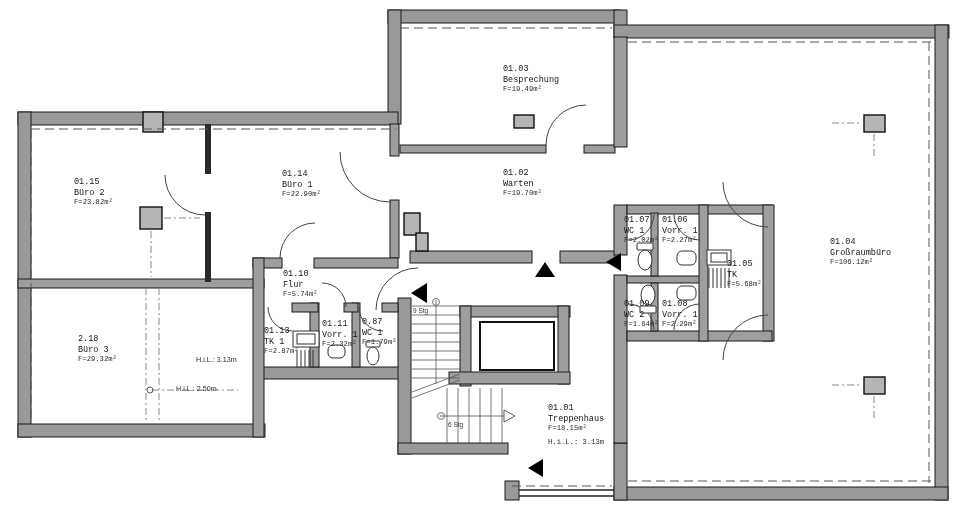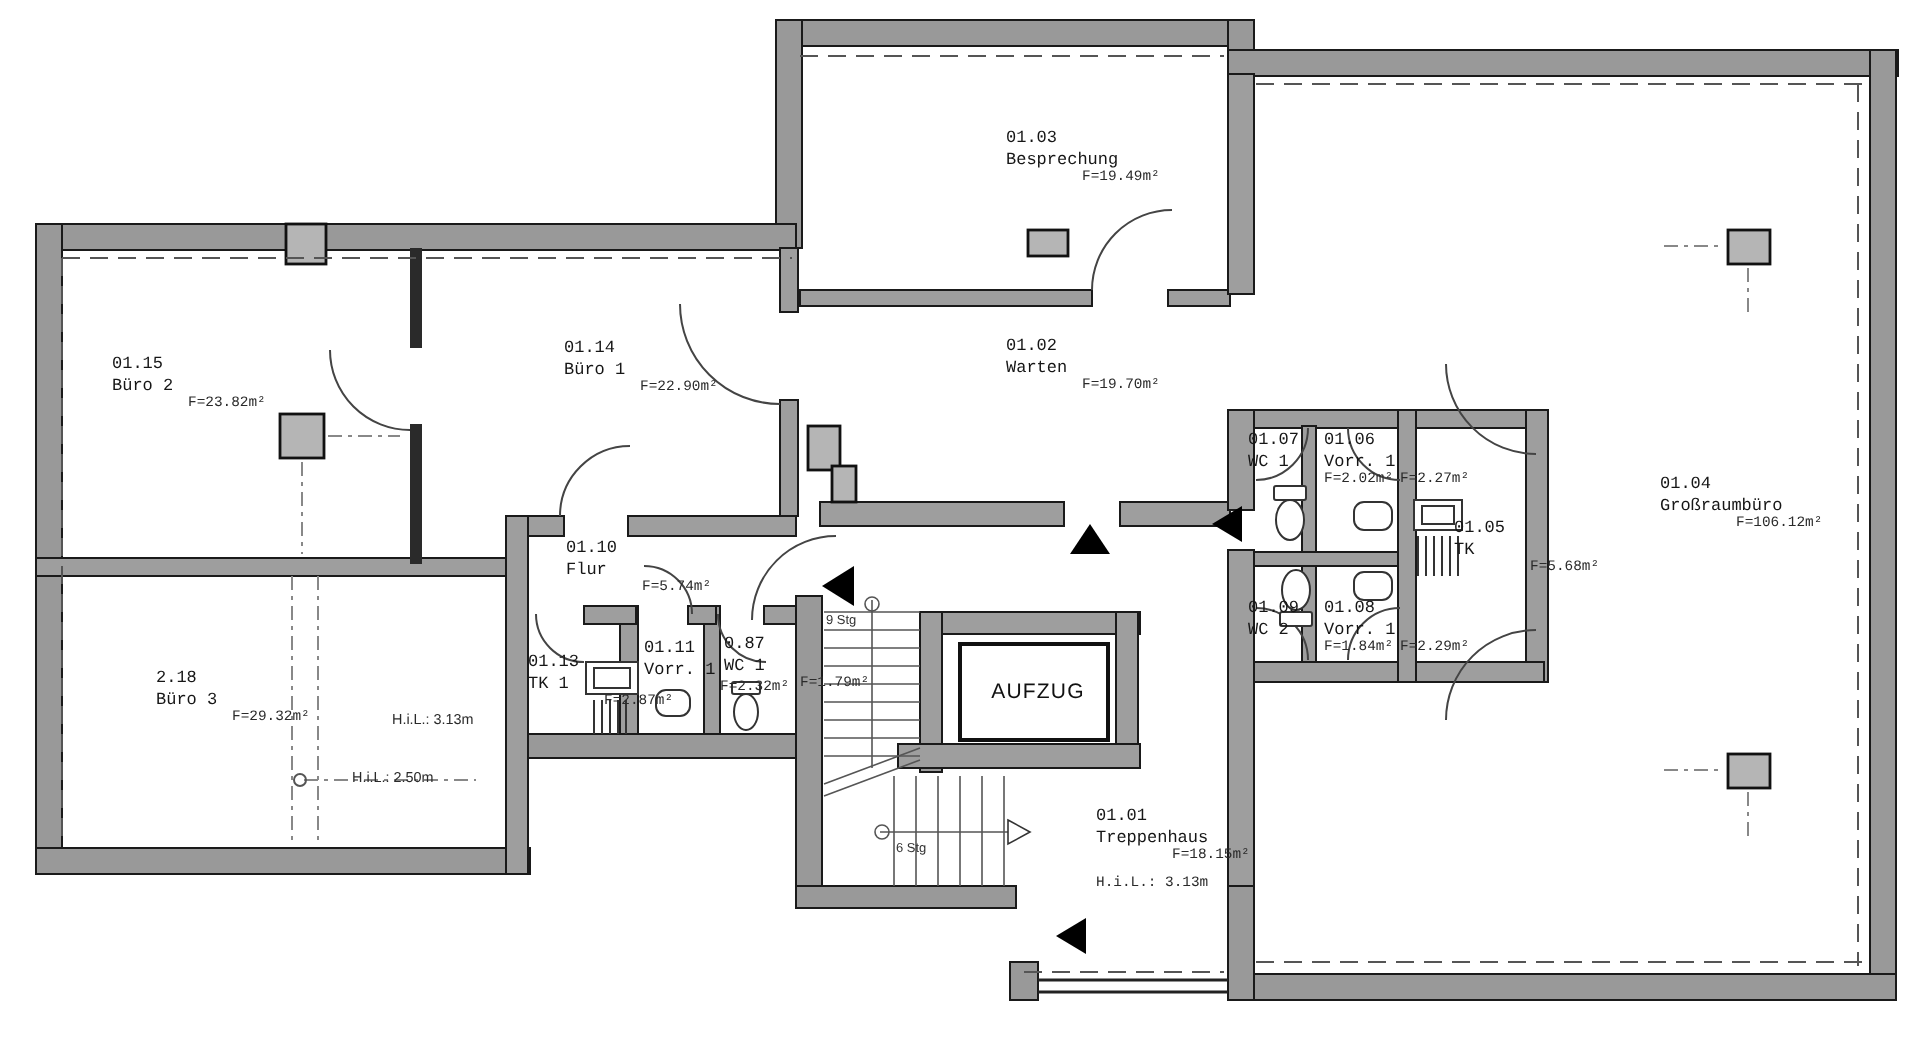--- a/index.html
+++ b/index.html
@@ -12,21 +12,21 @@
   }
   #geom{position:absolute;left:0;top:0;}
   .room-label{
     position:absolute;
     font-size:8.5px;
     line-height:1.25;
     color:#161616;
     white-space:nowrap;
     font-family:Liberation Mono, monospace;
   }
-  .room-label .area{font-size:7.2px;color:#2a2a2a;margin-left:38px;}
+  .room-label .area{font-size:7.2px;color:#2a2a2a;}
   .room-label .hil-extra{margin-top:5px;font-size:7.2px;color:#2a2a2a;}
   .ann{
     position:absolute;
     font-size:7.2px;
     color:#2a2a2a;
     white-space:nowrap;
   }
   .stair-ann{
     position:absolute;
     font-size:6.5px;
@@ -305,33 +305,32 @@
     <div>TK 1</div>
     <div class="area">F=2.87m²</div>
   </div>
 
   <div class="room-label" style="left:282px;top:169px">
     <div>01.14</div>
     <div>Büro 1</div>
     <div class="area">F=22.90m²</div>
   </div>
 
-  <div class="room-label" style="left:56px;top:177px">
+  <div class="room-label" style="left:74px;top:177px">
     <div>01.15</div>
     <div>Büro 2</div>
     <div class="area">F=23.82m²</div>
   </div>
 
   <div class="room-label" style="left:78px;top:334px">
     <div>2.18</div>
     <div>Büro 3</div>
     <div class="area">F=29.32m²</div>
   </div>
 
   <div class="ann" style="left:196px;top:355px">H.i.L.: 3.13m</div>
   <div class="ann" style="left:176px;top:384px">H.i.L.: 2.50m</div>
 
-  <div class="elevator-label">AUFZUG</div>
 
   <div class="stair-ann" style="left:413px;top:307px">9 Stg</div>
   <div class="stair-ann" style="left:448px;top:421px">6 Stg</div>
 
 </div>
 
 </body></html>

